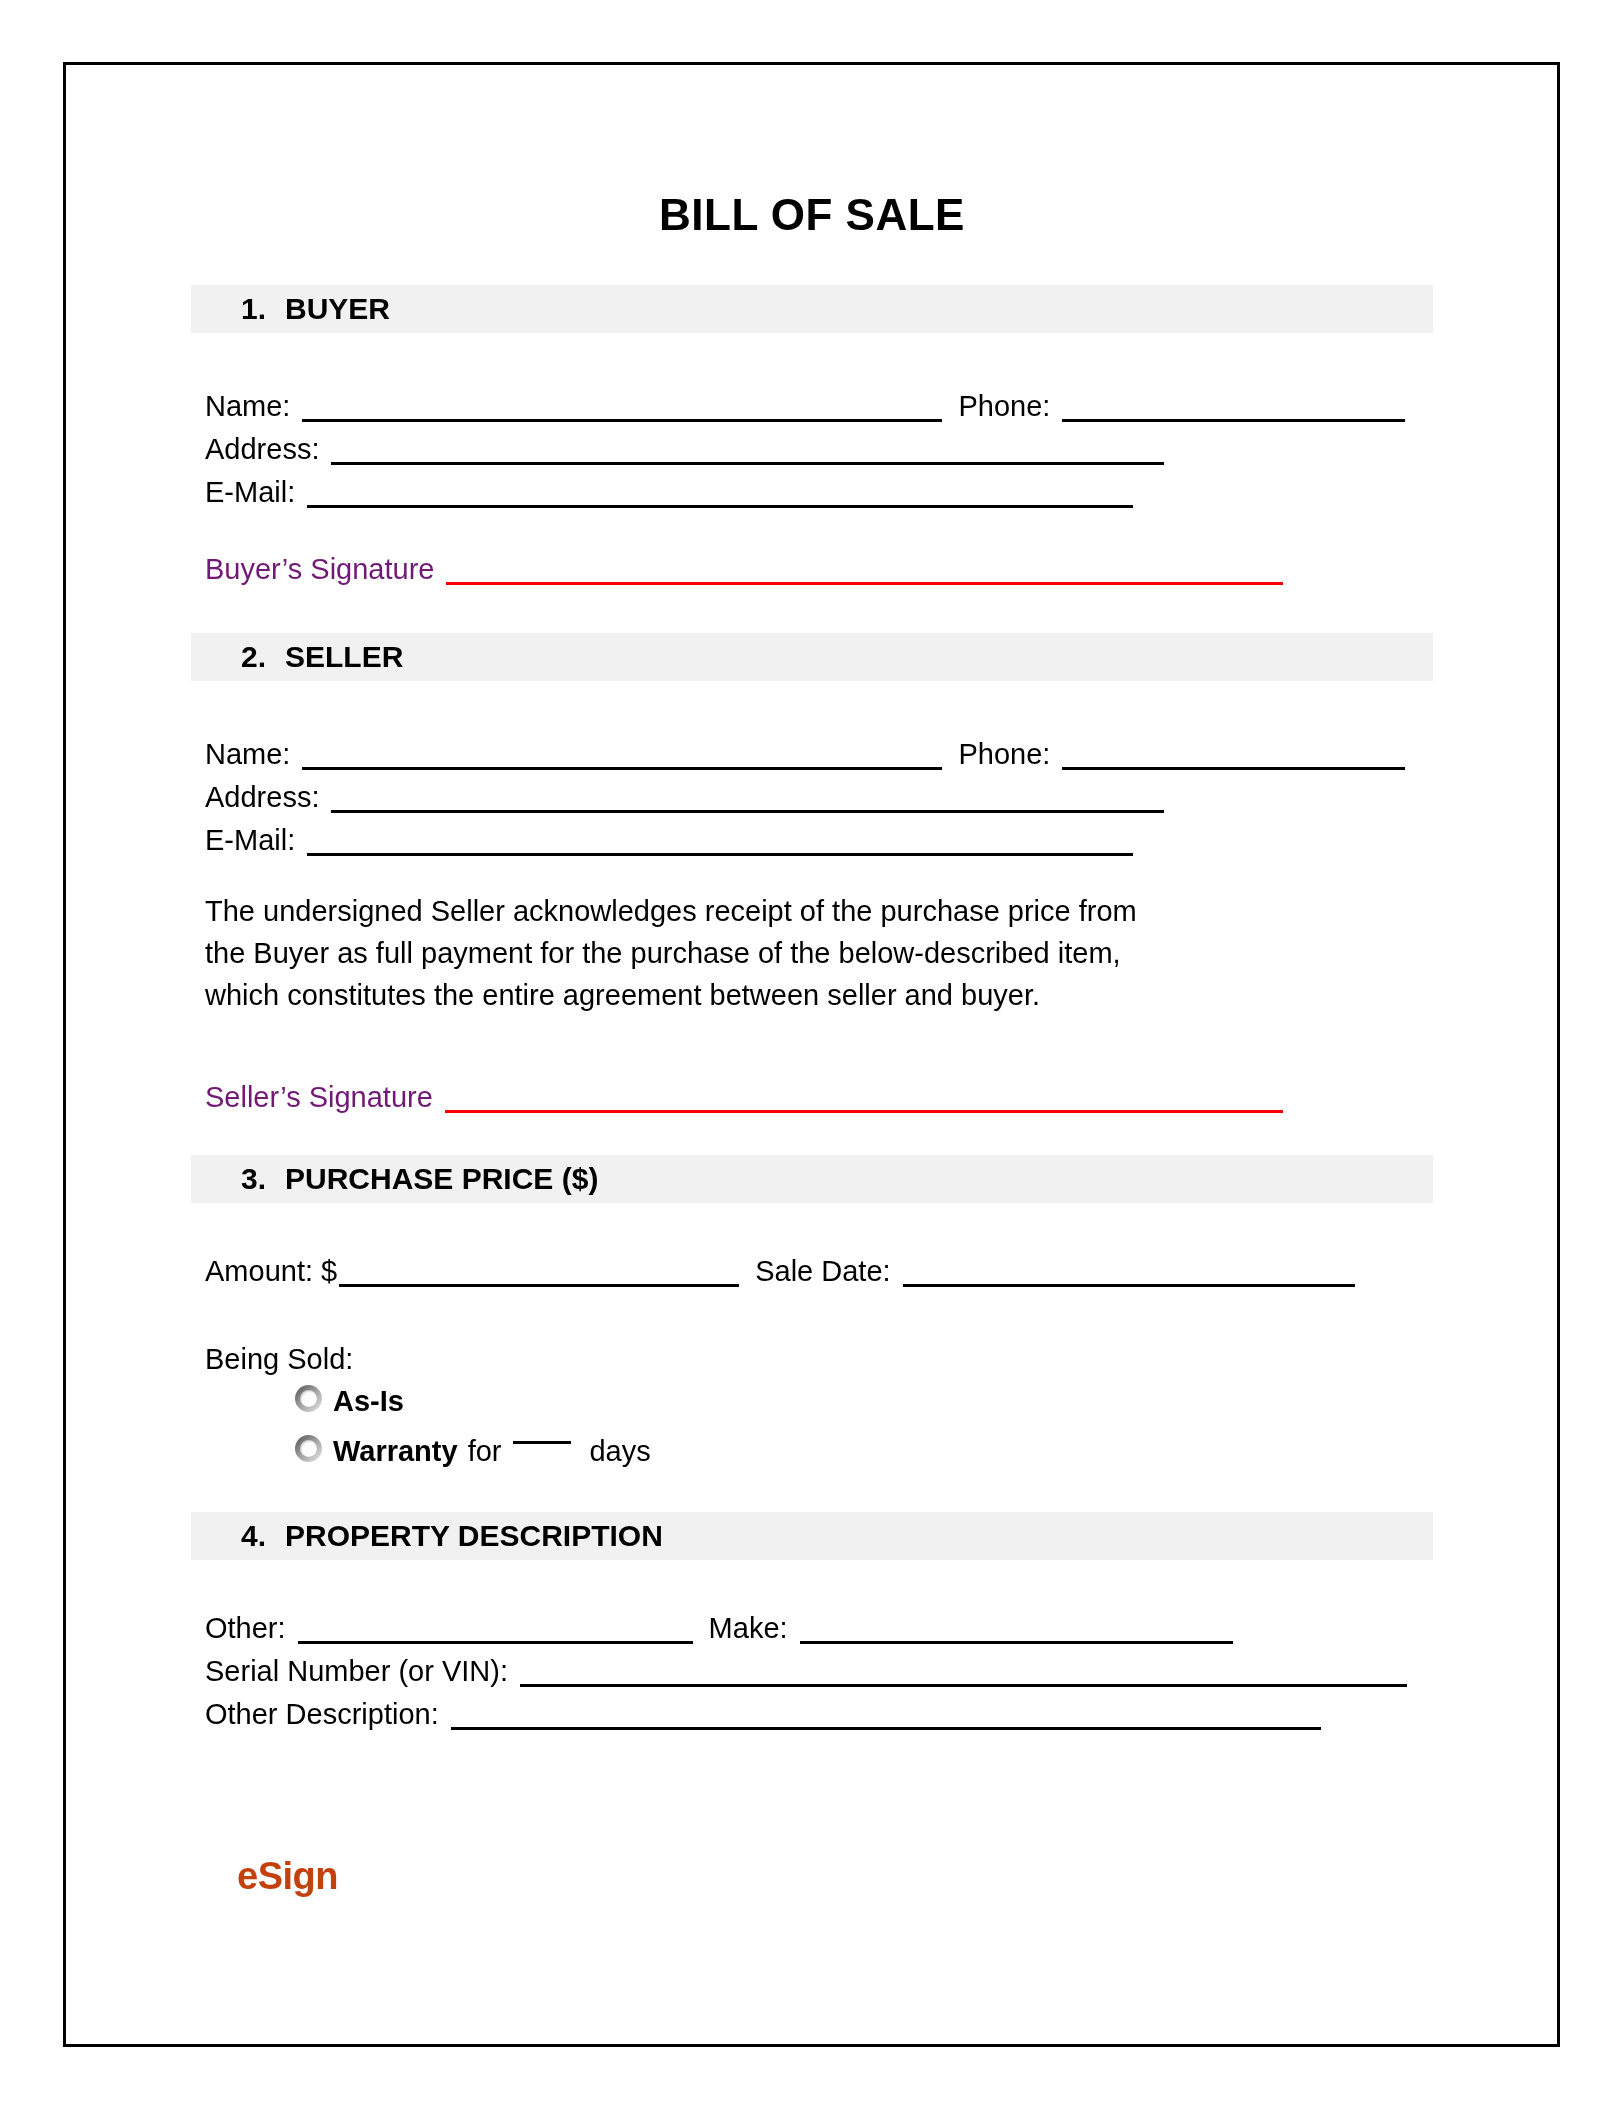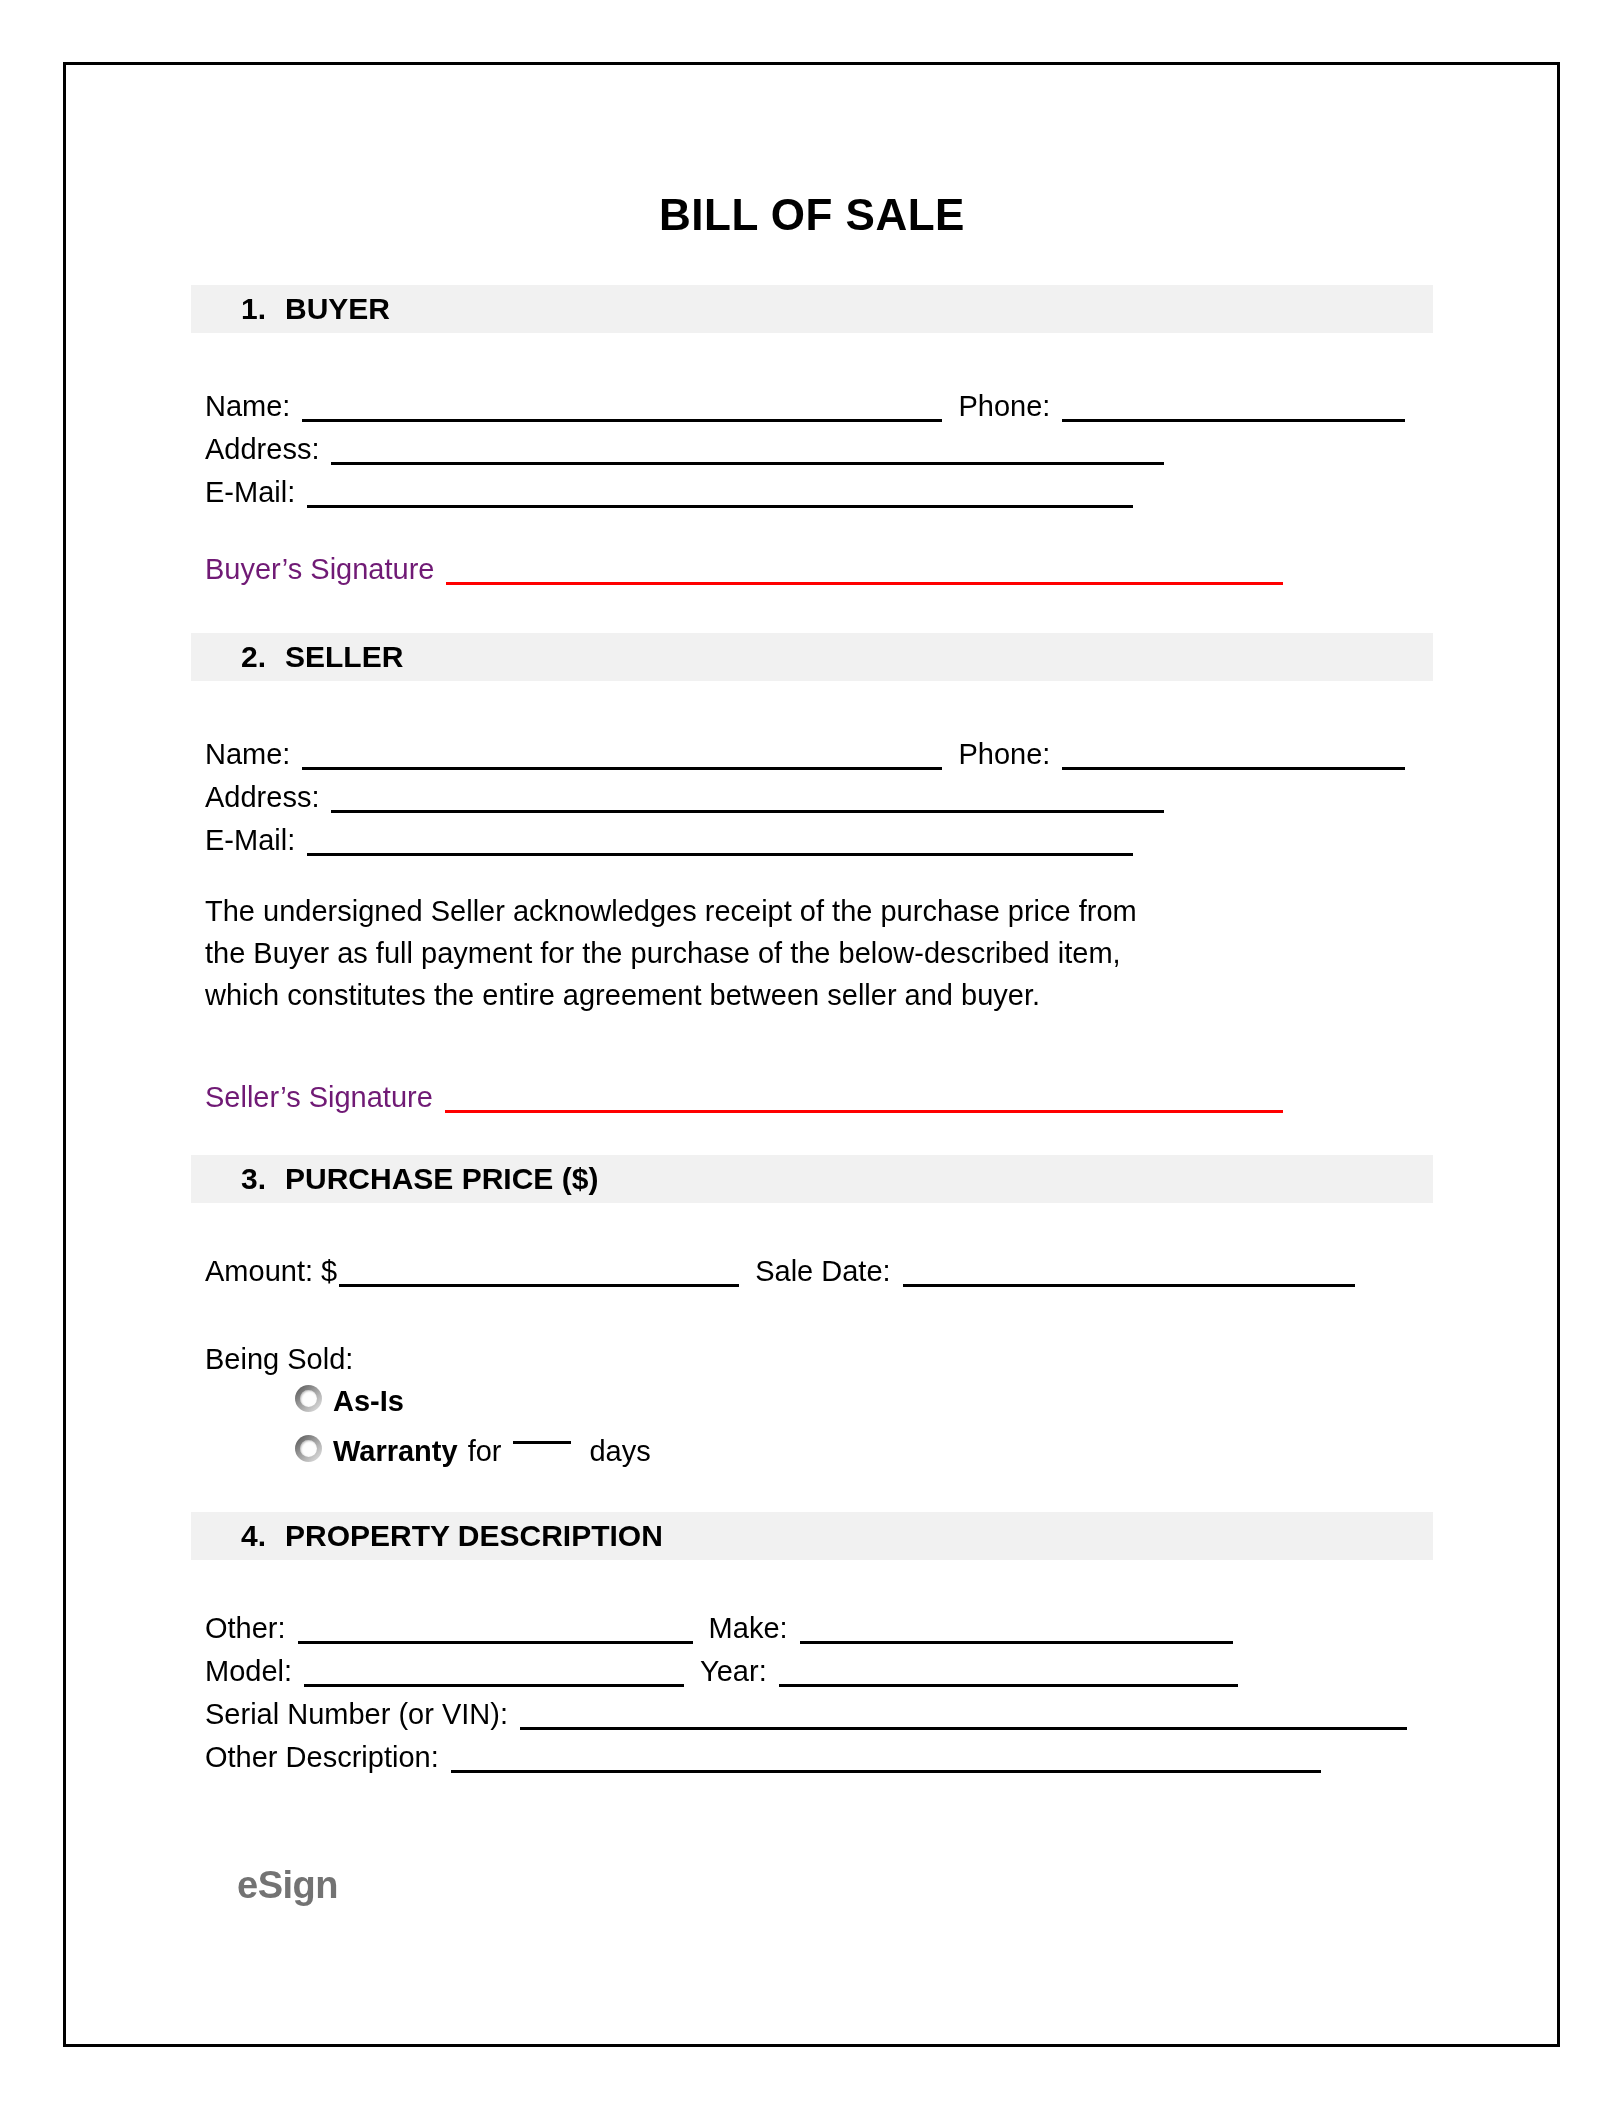--- a/index.html
+++ b/index.html
@@ -71,22 +71,22 @@
   .radio::after {
     content:""; position:absolute; inset:5px; border-radius:50%;
     background:#fdfdfd; box-shadow:inset 1px 1px 2px rgba(0,0,0,0.25);
   }
   .bold { font-weight:bold; }
   .w-for { margin-left:10px; }
   .w-days { margin-left:18px; }
   .bl.days { width:58px; margin-left:12px; }
   .prop-rows { margin-top:47px; }
   .brand {
-    margin-top:84px; margin-left:46px;
-    font-size:38px; font-weight:bold; letter-spacing:-0.5px; color:#737373;
+    margin-top:118px; margin-left:46px;
+    font-size:38px; font-weight:bold; letter-spacing:-0.5px; color:#c2410c;
     line-height:44px;
   }
 </style>
 </head>
 <body>
 
 <div class="doc-border"></div>
 
 <div class="content">
 
@@ -187,26 +187,20 @@
   </div>
 
   <div class="prop-rows">
     <div class="row">
       <span class="lbl">Other:</span>
       <span class="bl" style="width:395px"></span>
       <span class="lbl gapL">Make:</span>
       <span class="bl fill mr200"></span>
     </div>
     <div class="row">
-      <span class="lbl">Model:</span>
-      <span class="bl" style="width:380px"></span>
-      <span class="lbl gapL">Year:</span>
-      <span class="bl fill mr195"></span>
-    </div>
-    <div class="row">
       <span class="lbl">Serial Number (or VIN):</span>
       <span class="bl fill mr26"></span>
     </div>
     <div class="row">
       <span class="lbl">Other Description:</span>
       <span class="bl fill mr112"></span>
     </div>
   </div>
 
   <div class="brand">eSign</div>

